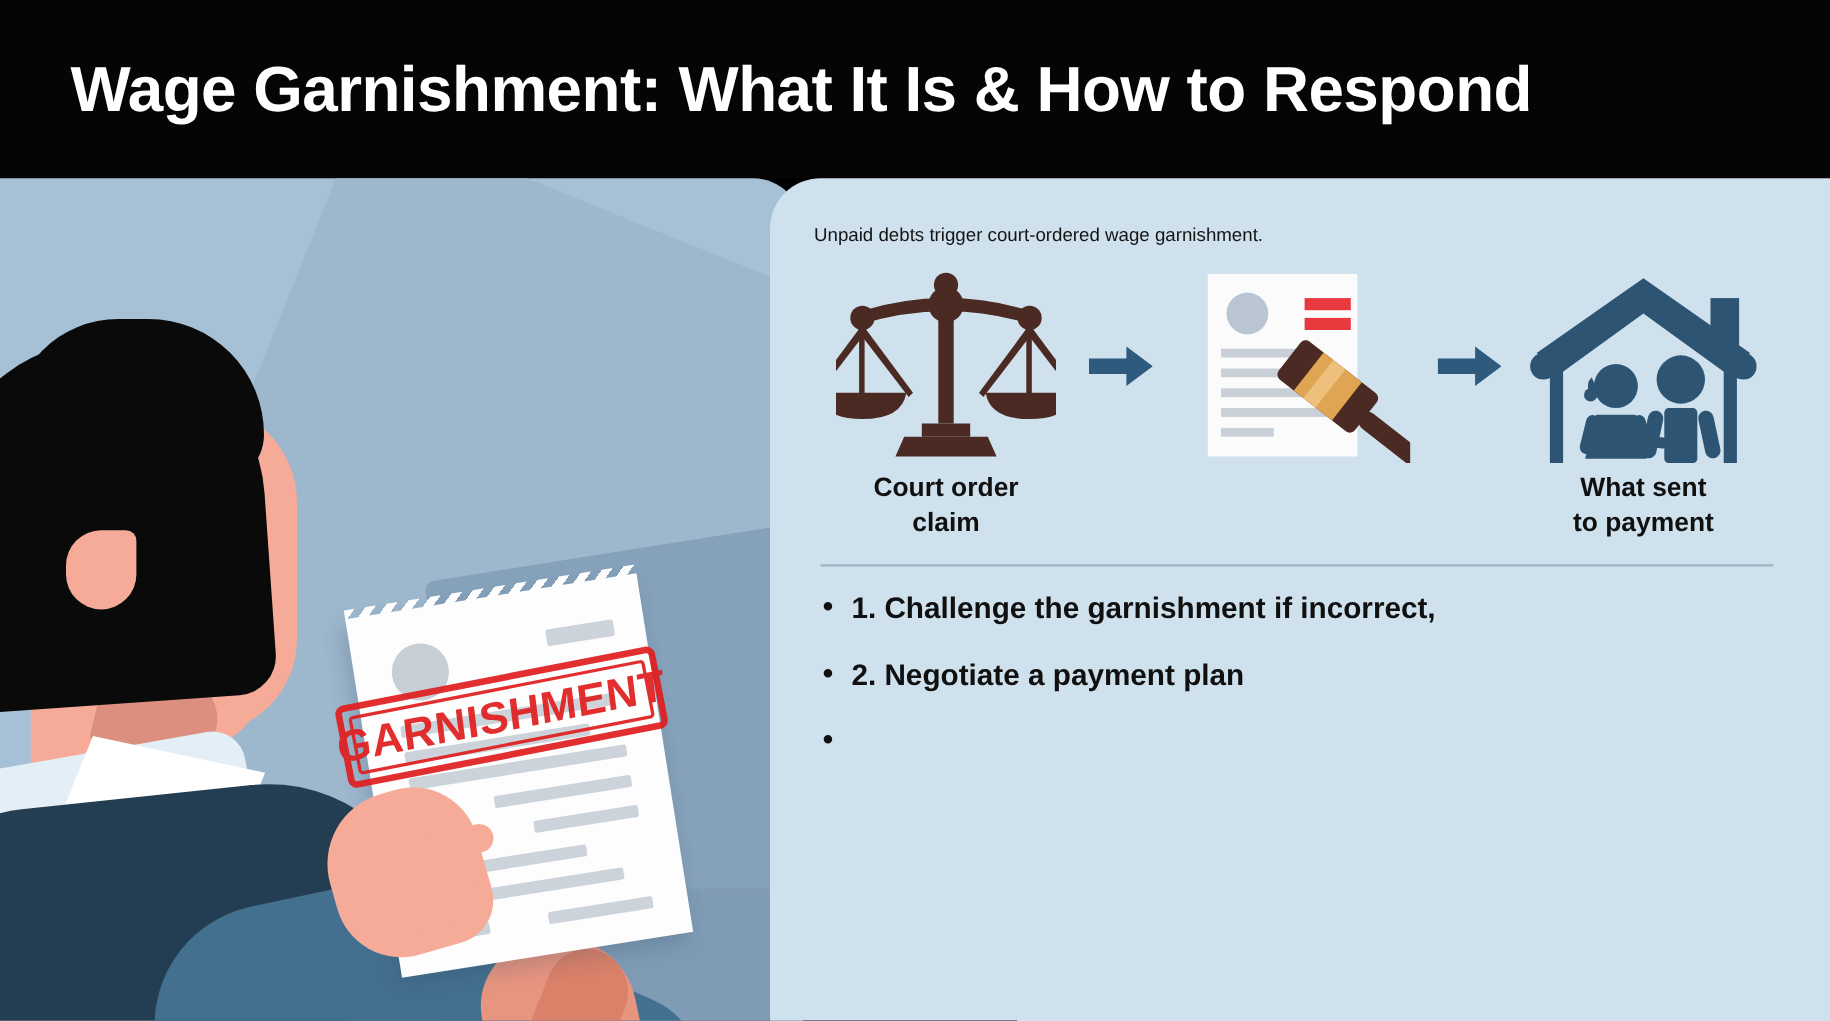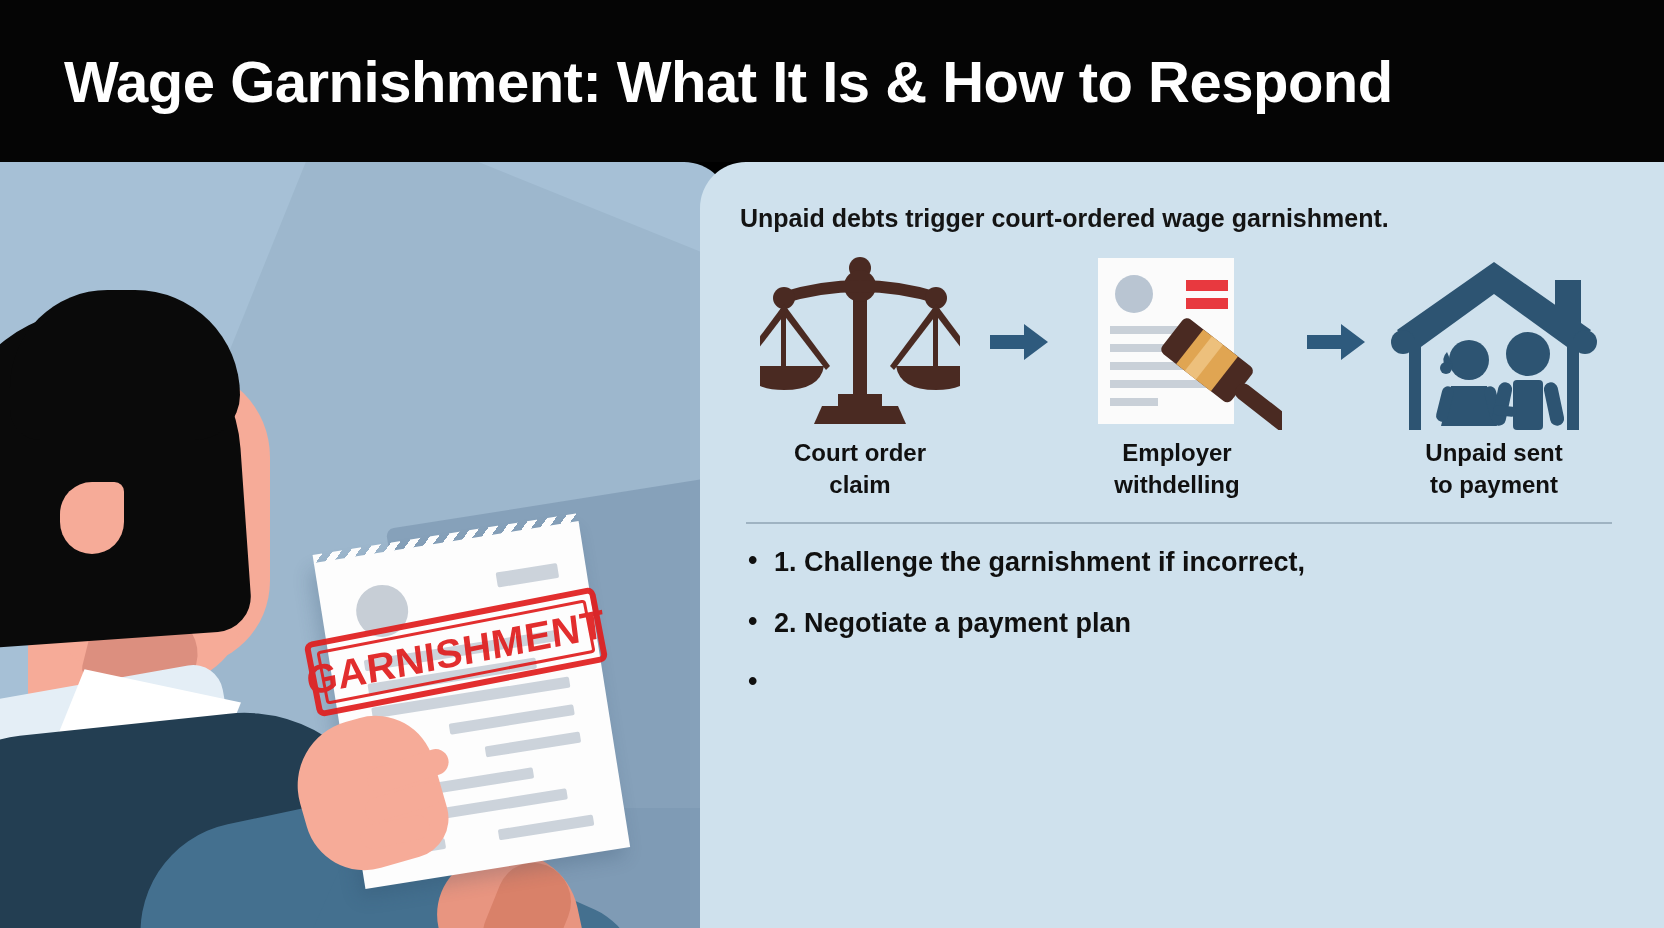--- a/index.html
+++ b/index.html
@@ -269,22 +269,22 @@
     border-top-left-radius: 46px;
     padding: 42px 46px 0 40px;
   }
   .why-title {
     font-size: 36px;
     font-weight: 700;
     color: #101010;
     margin-bottom: 6px;
   }
   .why-sub {
-    font-size: 25px;
-    font-weight: 700;
+    font-size: 17px;
+    font-weight: 400;
     color: #141414;
     margin-bottom: 10px;
     white-space: nowrap;
   }
 
   
   .flow {
     display: flex;
     align-items: flex-start;
     justify-content: space-between;
@@ -459,24 +459,20 @@
             <rect x="38" y="126" width="114" height="8" fill="#c9d0d8"></rect>
             <rect x="38" y="144" width="48" height="8" fill="#c9d0d8"></rect>
             <g transform="rotate(38 140 100)">
               <rect x="96" y="86" width="88" height="44" rx="6" fill="#4a2a22"></rect>
               <rect x="118" y="86" width="44" height="44" fill="#e0a552"></rect>
               <rect x="129" y="86" width="14" height="44" fill="#edc07c"></rect>
               <rect x="180" y="102" width="74" height="17" rx="8" fill="#4a2a22"></rect>
             </g>
           </svg>
         </div>
-        <div class="flow-label">
-          <span>Employer</span><br>
-          <span>withdelling</span>
-        </div>
       </div>
 
       <div class="flow-arrow">
         <svg width="58" height="40" viewBox="0 0 58 40" aria-hidden="true">
           <path d="M0 13 L34 13 L34 2 L58 20 L34 38 L34 27 L0 27 Z" fill="#2e5a7d"></path>
         </svg>
       </div>
 
       <div class="flow-step">
         <div class="flow-icon">
@@ -496,21 +492,21 @@
               <circle cx="55" cy="114" r="6"></circle>
               <circle cx="137" cy="100" r="22"></circle>
               <rect x="122" y="126" width="30" height="50" rx="4"></rect>
               <rect x="104" y="128" width="14" height="44" rx="7" transform="rotate(12 111 150)"></rect>
               <rect x="156" y="128" width="14" height="44" rx="7" transform="rotate(-12 163 150)"></rect>
               <rect x="102" y="152" width="24" height="10" rx="5" transform="rotate(6 114 157)"></rect>
             </g>
           </svg>
         </div>
         <div class="flow-label">
-          <span>Unpaid sent</span><br>
+          <span>What sent</span><br>
           <span>to payment</span>
         </div>
       </div>
 
     </div>
 
     <div class="divider"></div>
 
     <ul class="tips">
       <li class="tip">

